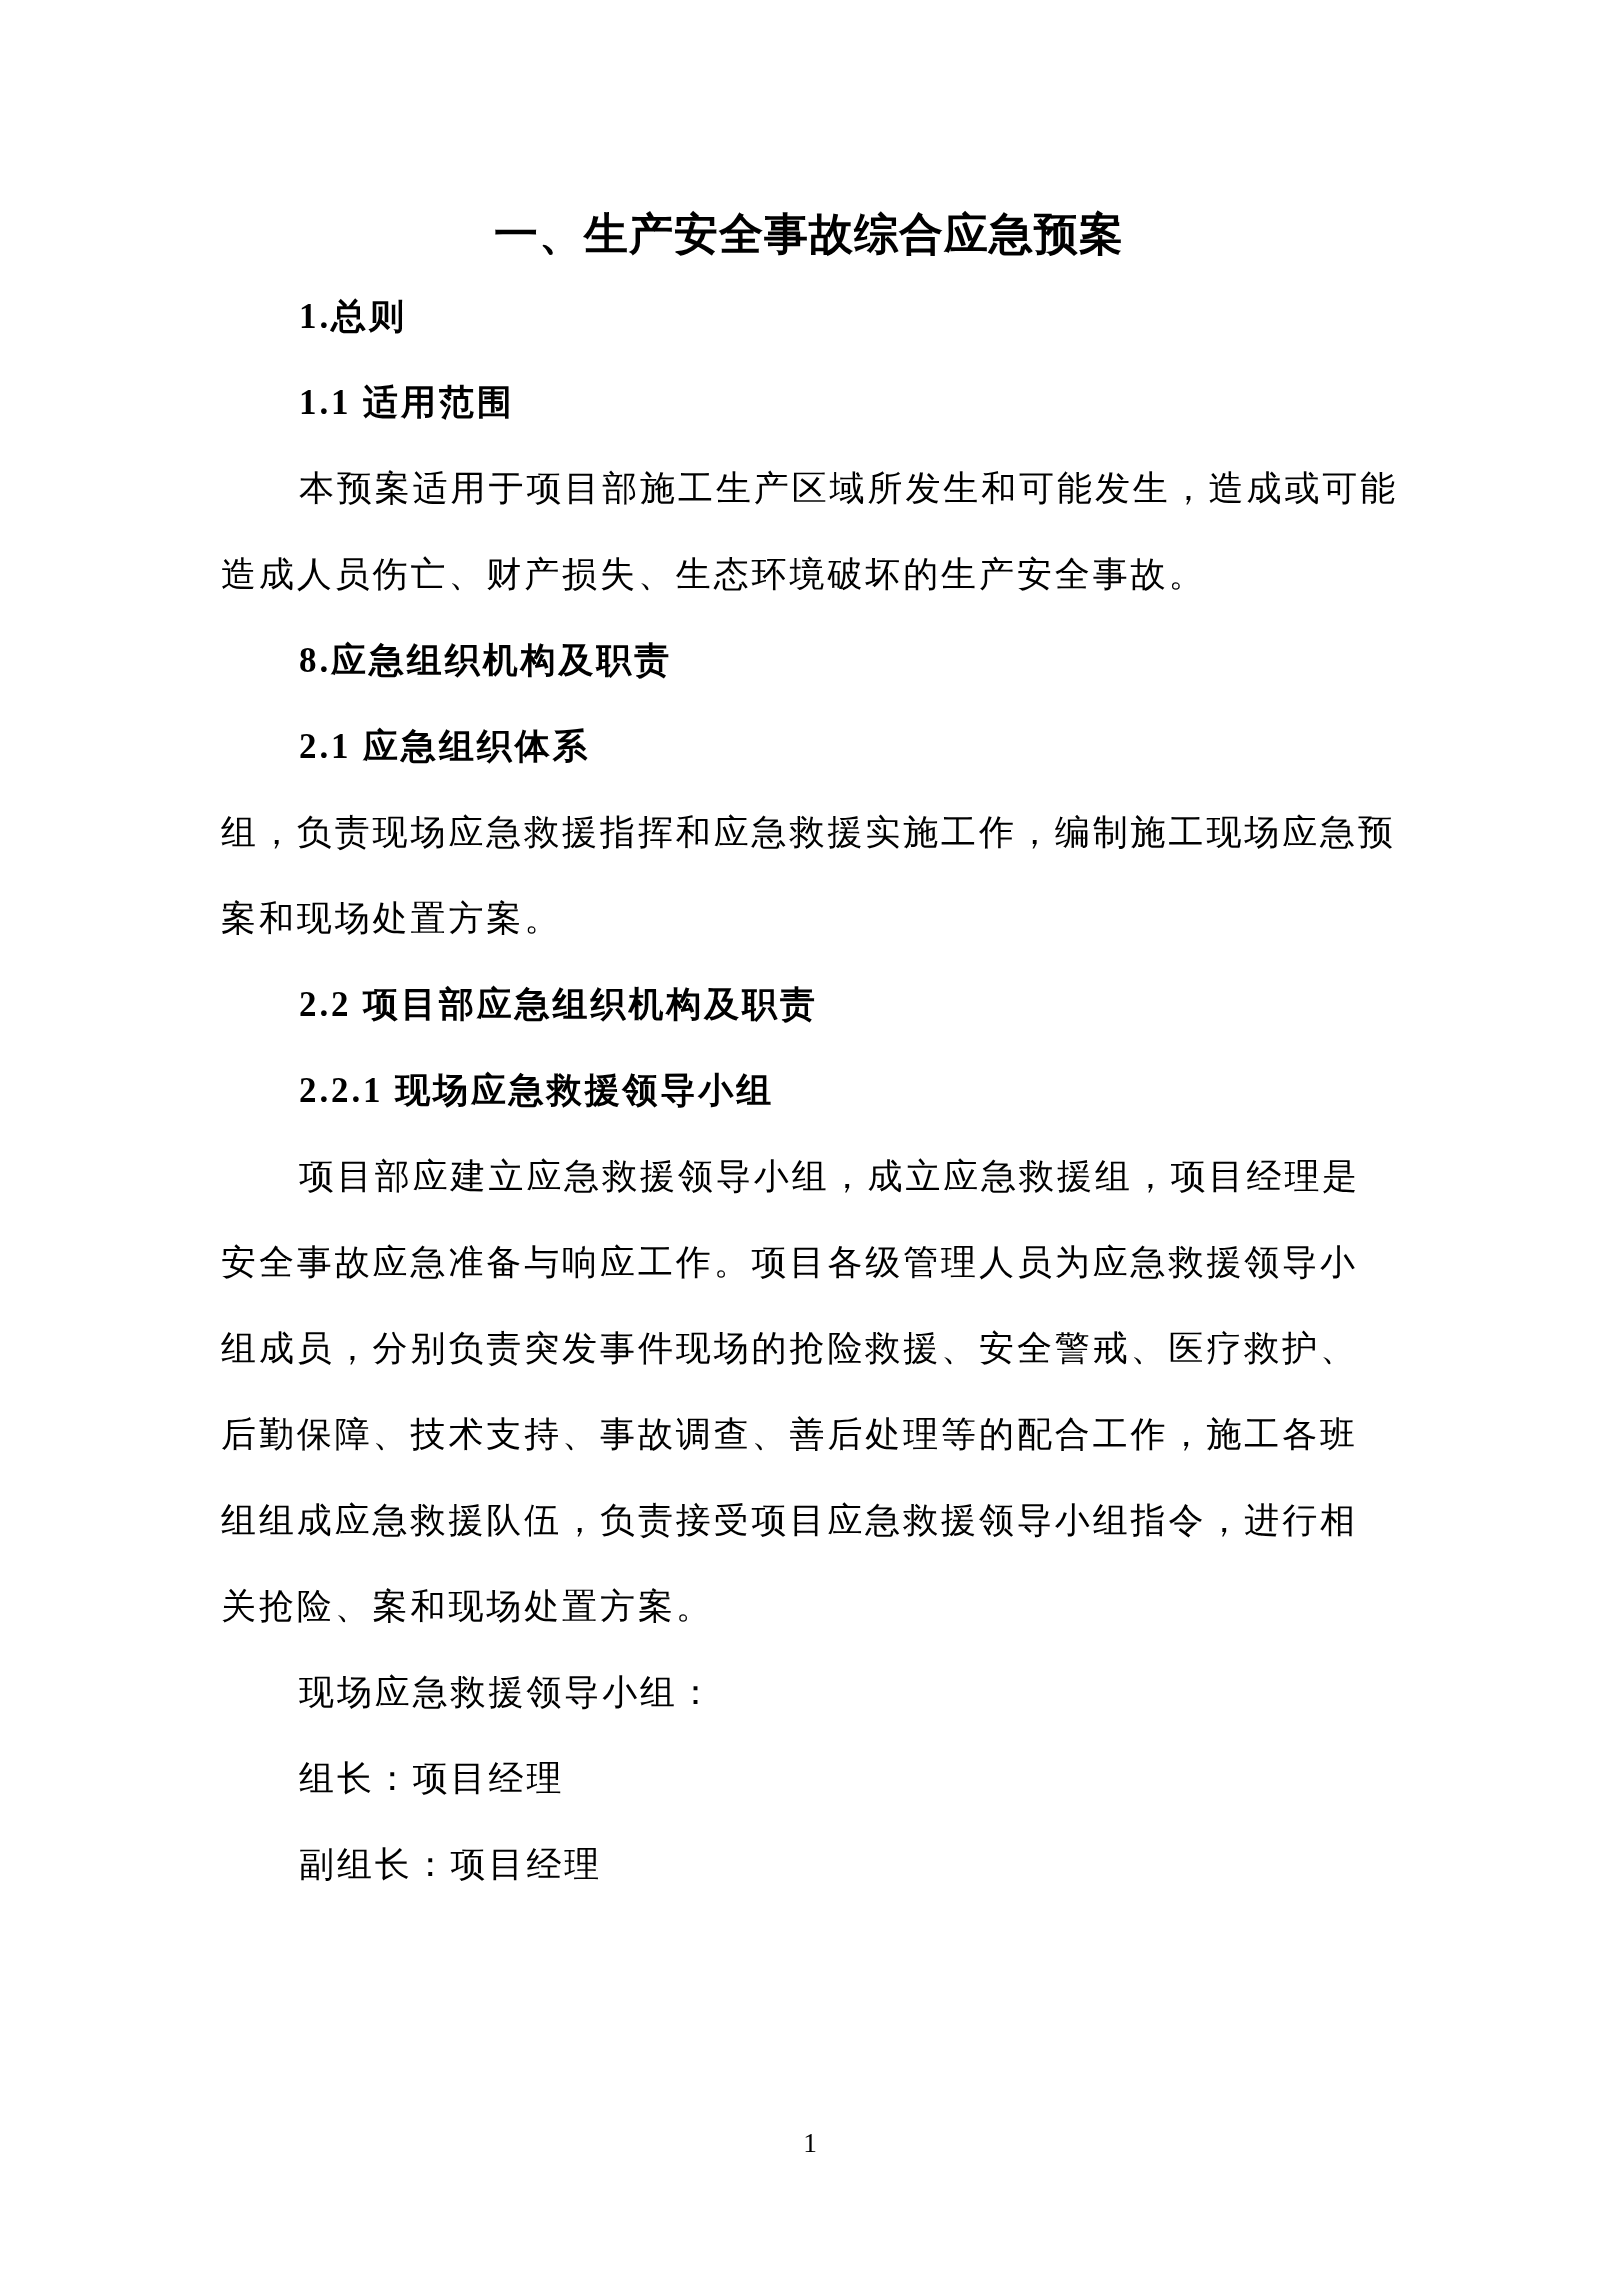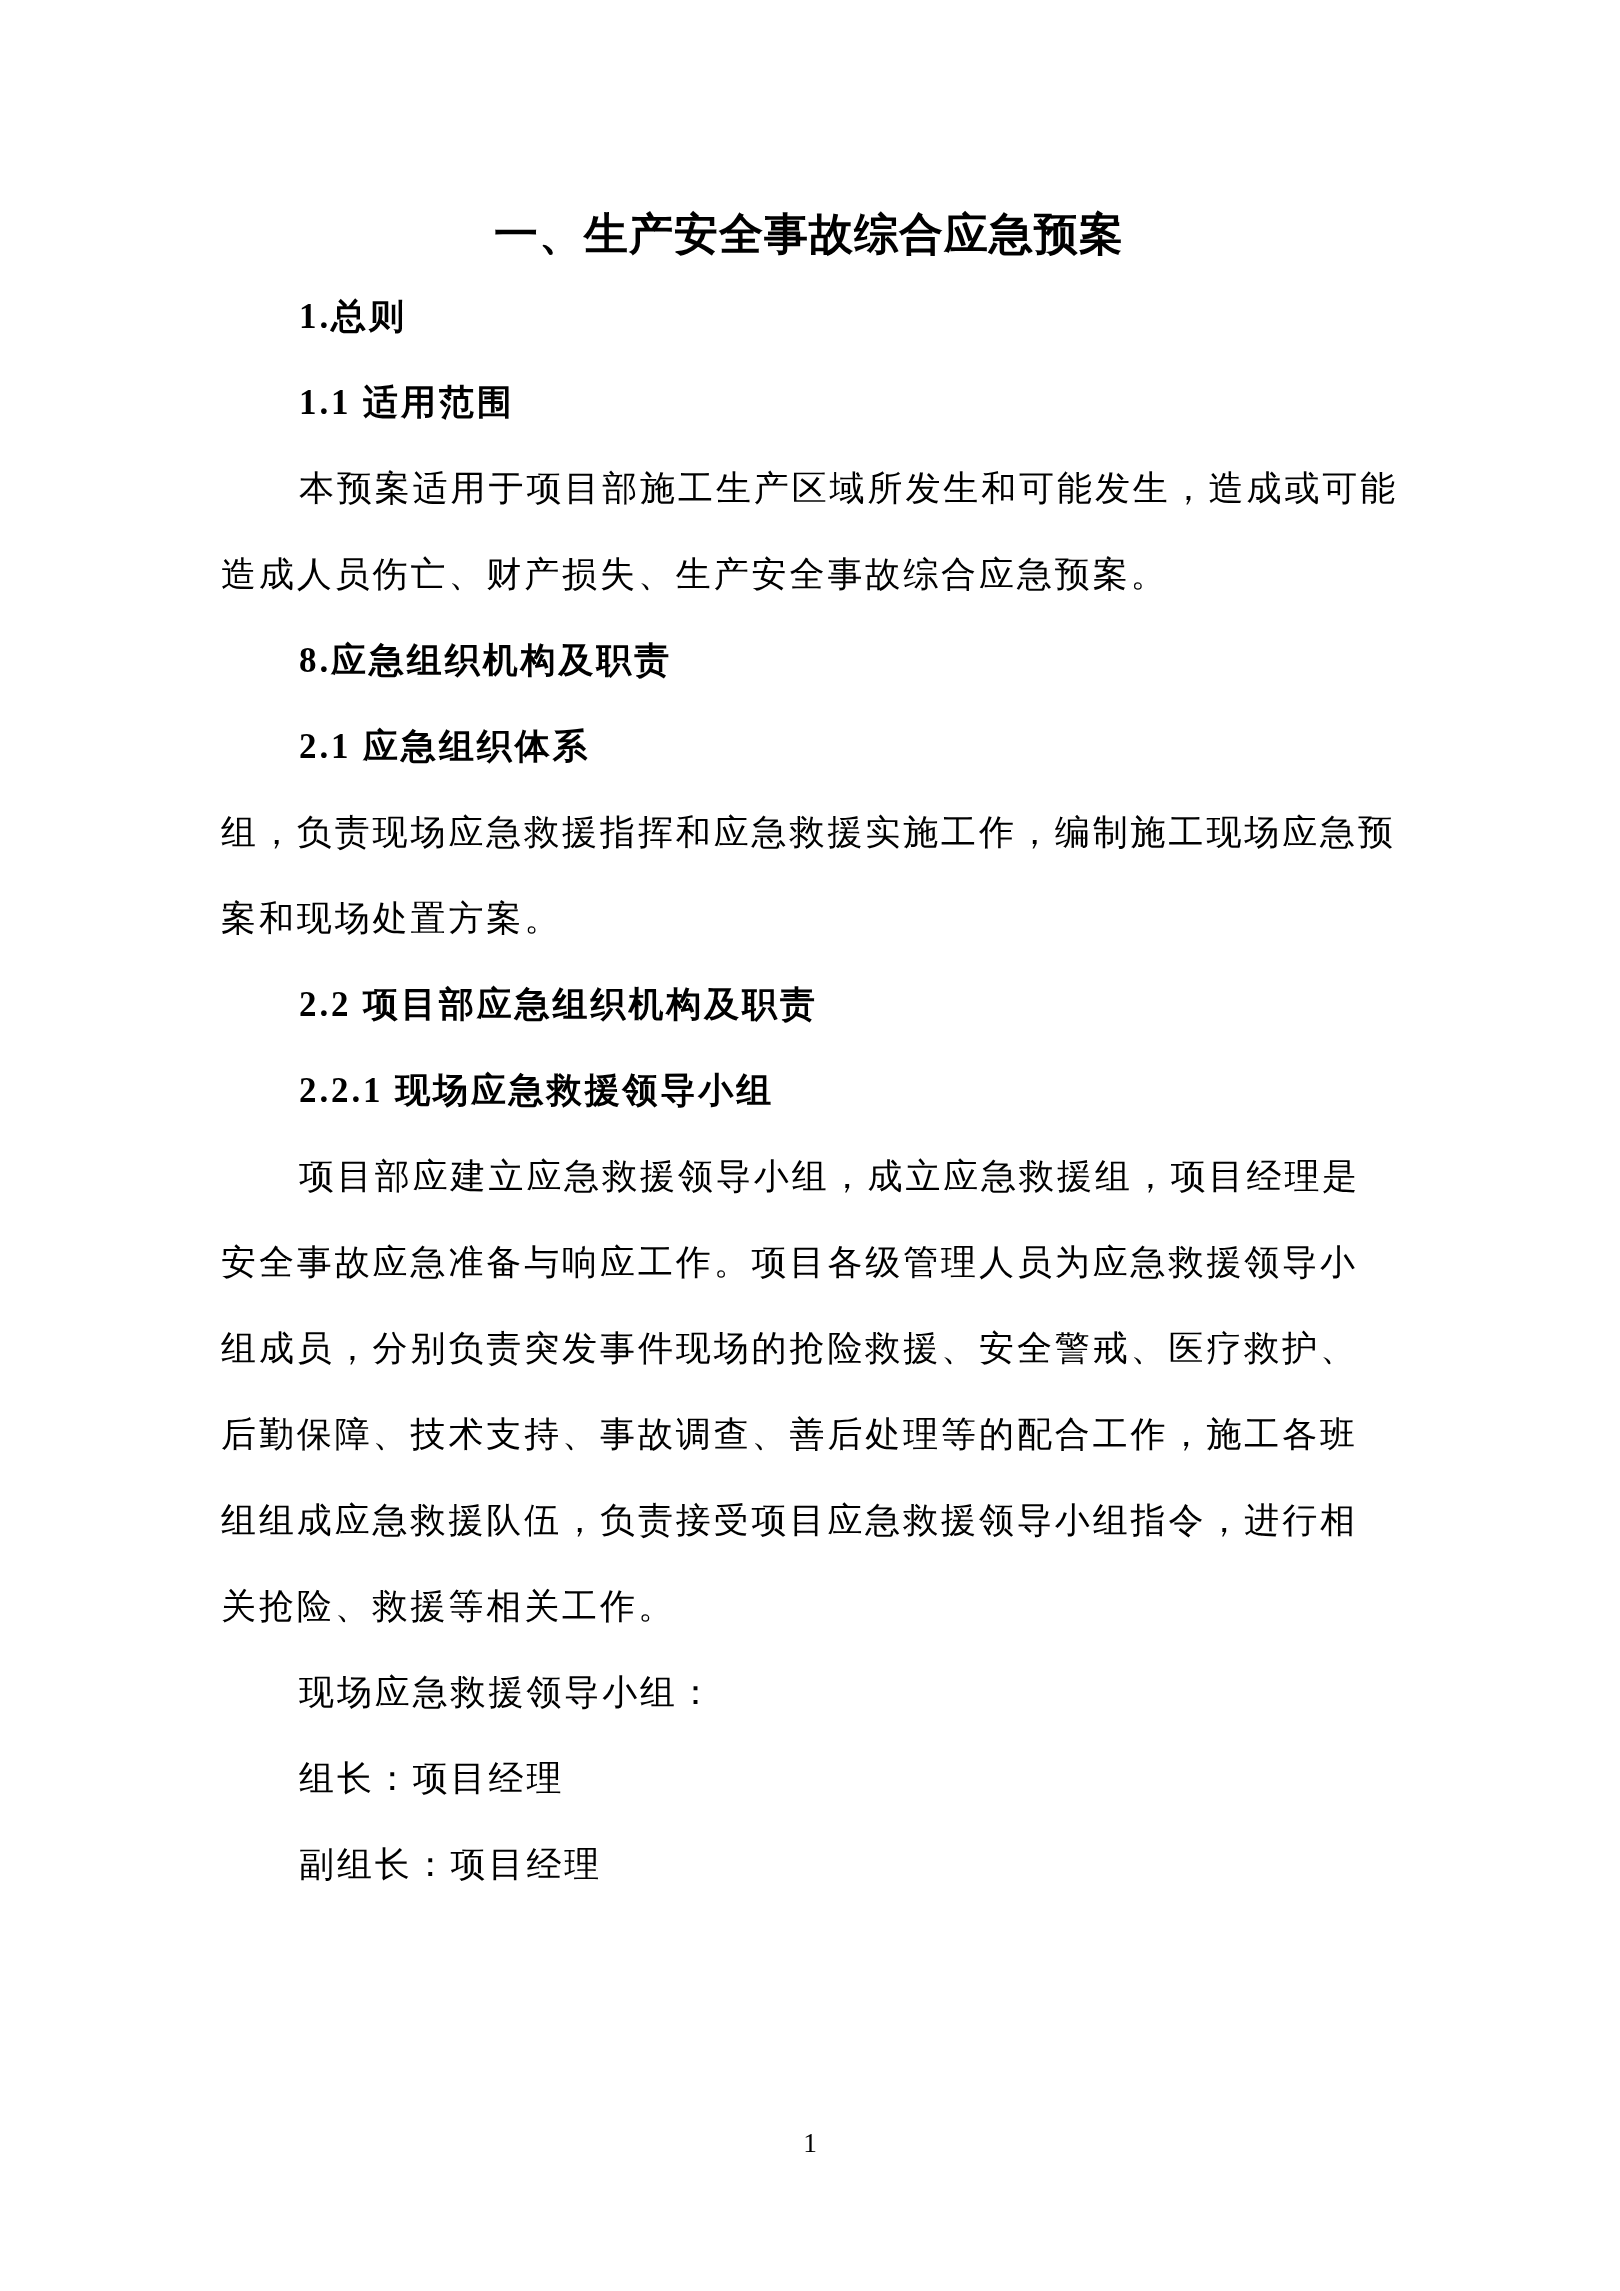--- a/index.html
+++ b/index.html
@@ -44,32 +44,32 @@
 </style>
 </head>
 <body>
 
 <div class="page">
   <div class="doc-title">一、生产安全事故综合应急预案</div>
 
   <div class="line h ind">1.总则</div>
   <div class="line h ind">1.1 适用范围</div>
   <div class="line ind">本预案适用于项目部施工生产区域所发生和可能发生，造成或可能</div>
-  <div class="line">造成人员伤亡、财产损失、生产安全事故综合应急预案。</div>
+  <div class="line">造成人员伤亡、财产损失、生态环境破坏的生产安全事故。</div>
   <div class="line h ind">8.应急组织机构及职责</div>
   <div class="line h ind">2.1 应急组织体系</div>
   <div class="line">组，负责现场应急救援指挥和应急救援实施工作，编制施工现场应急预</div>
   <div class="line">案和现场处置方案。</div>
   <div class="line h ind">2.2 项目部应急组织机构及职责</div>
   <div class="line h ind">2.2.1 现场应急救援领导小组</div>
   <div class="line ind">项目部应建立应急救援领导小组，成立应急救援组，项目经理是</div>
   <div class="line">安全事故应急准备与响应工作。项目各级管理人员为应急救援领导小</div>
   <div class="line">组成员，分别负责突发事件现场的抢险救援、安全警戒、医疗救护、</div>
   <div class="line">后勤保障、技术支持、事故调查、善后处理等的配合工作，施工各班</div>
   <div class="line">组组成应急救援队伍，负责接受项目应急救援领导小组指令，进行相</div>
-  <div class="line">关抢险、救援等相关工作。</div>
+  <div class="line">关抢险、案和现场处置方案。</div>
   <div class="line ind">现场应急救援领导小组：</div>
   <div class="line ind">组长：项目经理</div>
   <div class="line ind">副组长：项目经理</div>
 
   <div class="footer">1</div>
 </div>
 
 
 </body></html>

